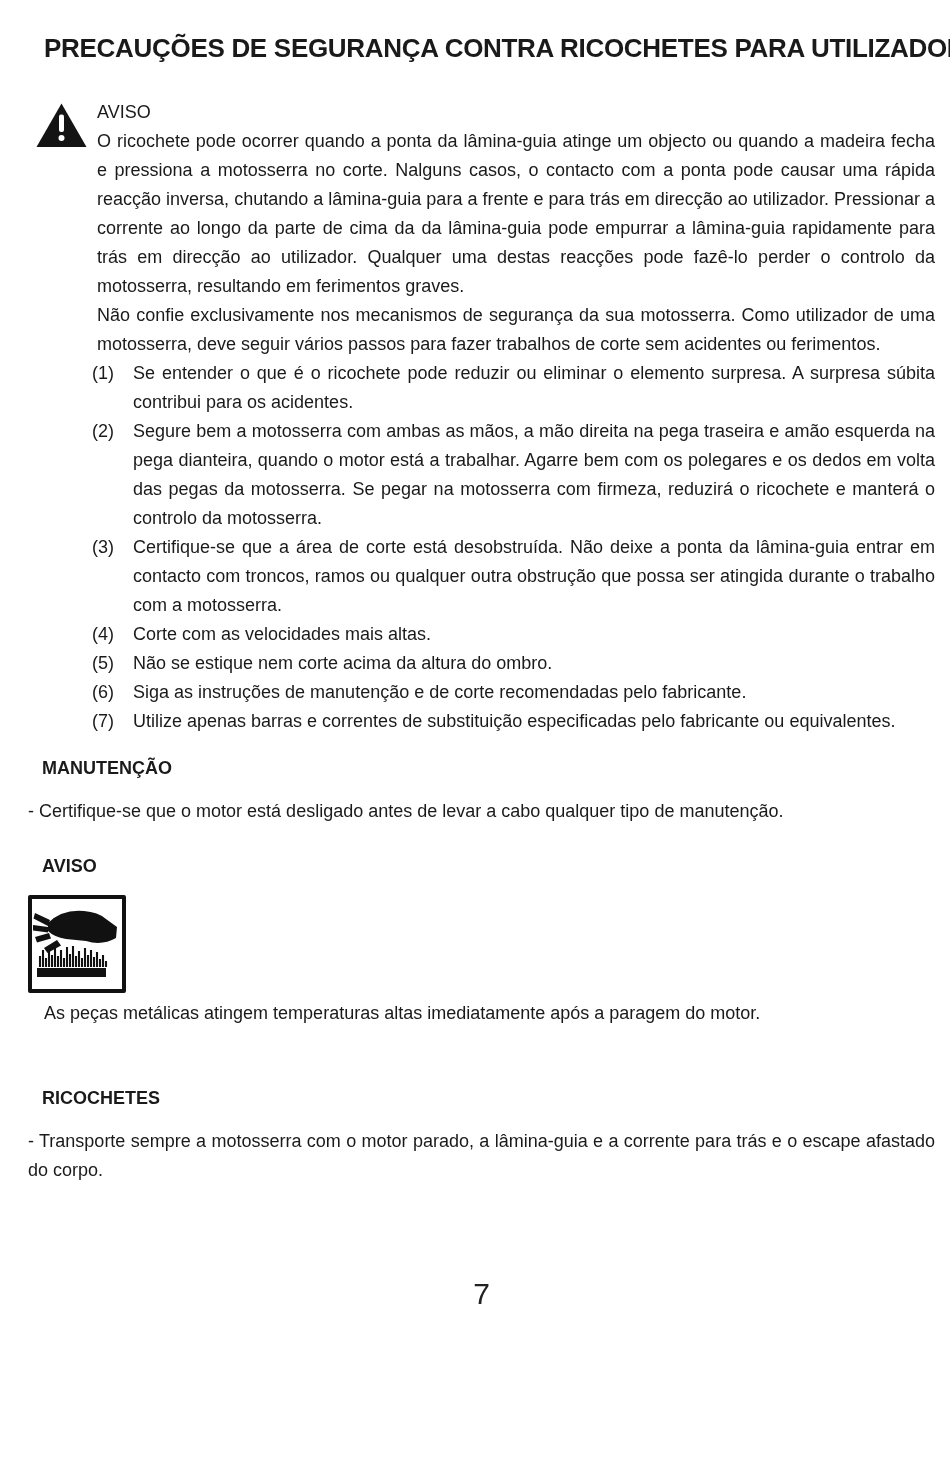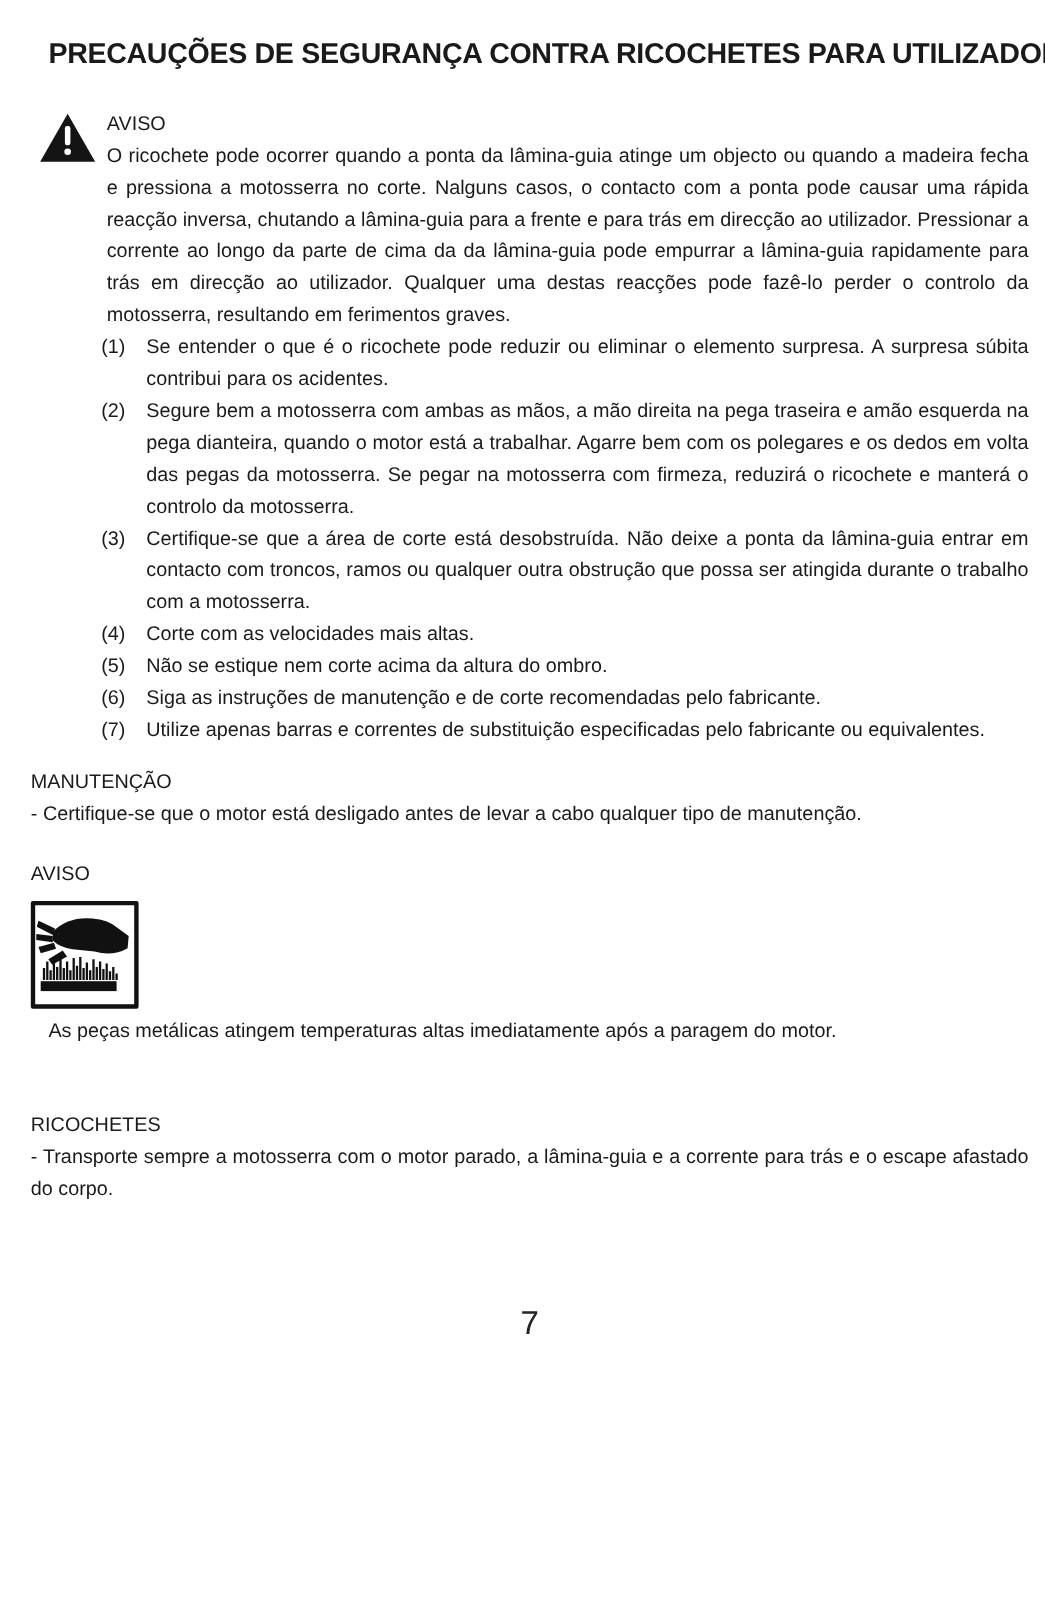--- a/index.html
+++ b/index.html
@@ -24,21 +24,21 @@
   .tri-icon { position: absolute; left: 7px; top: 4px; width: 53px; height: 47px; }
   .warn-text { margin-left: 69px; }
   .warn-heading { font-weight: 400; }
   p.just { margin: 0; text-align: justify; }
 
   ol.num-list { list-style: none; margin: 0 0 0 -5px; padding: 0; }
   ol.num-list li { display: flex; }
   ol.num-list .num { flex: 0 0 41px; }
   ol.num-list .itext { flex: 1; text-align: justify; }
 
-  h2.sect-heading { font-size: 18px; font-weight: 400; line-height: 29px; margin: 0; }
+  h2.sect-heading { font-size: 18px; font-weight: 700; line-height: 29px; margin: 14px; }
   .sect-maintenance { margin-top: 18px; }
   .sect-aviso2 { margin-top: 26px; }
   .sect-transport { margin-top: 56px; }
 
   .main-p { margin-top: 26px; max-width: 897px; }
   .main-p2 { margin-top: 0; max-width: 907px; }
 
   .hot-row { display: flex; margin-top: 10px; flex-direction: column; }
   .hot-icon-box {
     box-sizing: border-box;
@@ -66,20 +66,21 @@
     <span class="tri-icon">
       <svg width="53" height="47" viewBox="0 0 106 94" xmlns="http://www.w3.org/2000/svg">
         <path d="M53 3 L103 90 H3 Z" fill="#141414"></path>
         <rect x="48" y="25" width="10" height="35" rx="4" fill="#ffffff"></rect>
         <circle cx="53" cy="72" r="6" fill="#ffffff"></circle>
       </svg>
     </span>
     <div class="warn-text">
       <div class="warn-heading">AVISO</div>
       <p class="just">O ricochete pode ocorrer quando a ponta da lâmina-guia atinge um objecto ou quando a madeira fecha e pressiona a motosserra no corte. Nalguns casos, o contacto com a ponta pode causar uma rápida reacção inversa, chutando a lâmina-guia para a frente e para trás em direcção ao utilizador. Pressionar a corrente ao longo da parte de cima da da lâmina-guia pode empurrar a lâmina-guia rapidamente para trás em direcção ao utilizador. Qualquer uma destas reacções pode fazê-lo perder o controlo da motosserra, resultando em ferimentos graves.</p>
+      <p class="just">Não confie exclusivamente nos mecanismos de segurança da sua motosserra. Como utilizador de uma motosserra, deve seguir vários passos para fazer trabalhos de corte sem acidentes ou ferimentos.</p>
       <ol class="num-list">
         <li>
           <span class="num">(1)</span>
           <span class="itext">Se entender o que é o ricochete pode reduzir ou eliminar o elemento surpresa. A surpresa súbita contribui para os acidentes.</span>
         </li>
         <li>
           <span class="num">(2)</span>
           <span class="itext">Segure bem a motosserra com ambas as mãos, a mão direita na pega traseira e amão esquerda na pega dianteira, quando o motor está a trabalhar. Agarre bem com os polegares e os dedos em volta das pegas da motosserra. Se pegar na motosserra com firmeza, reduzirá o ricochete e manterá o controlo da motosserra.</span>
         </li>
         <li>

